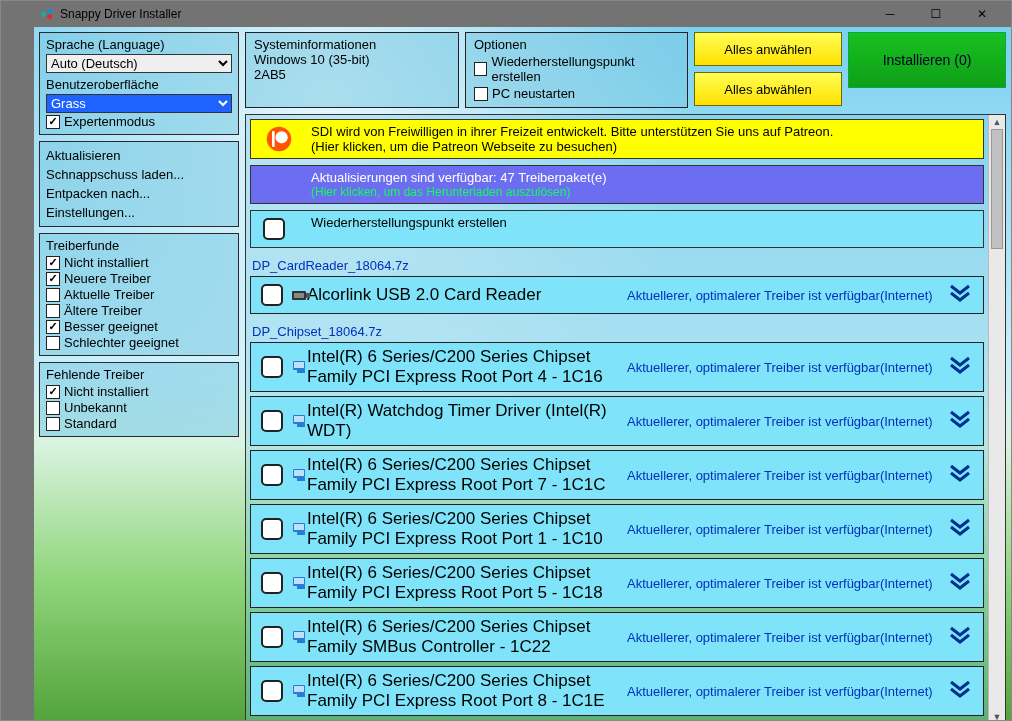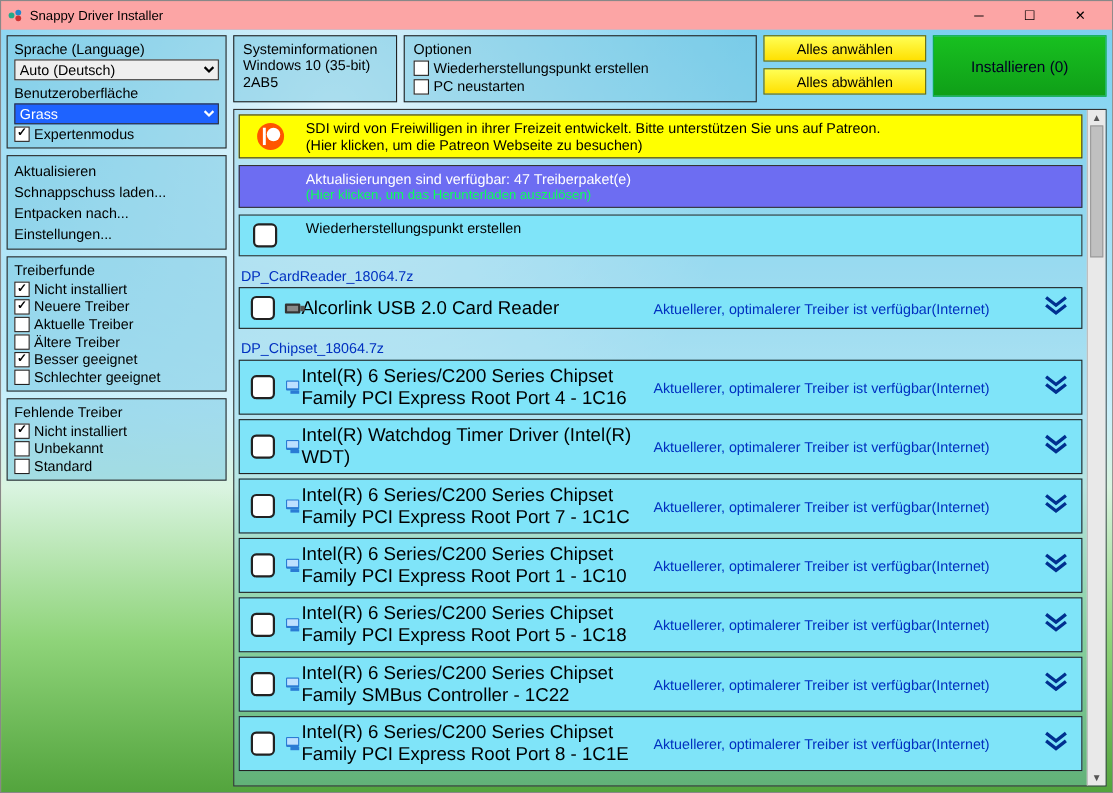--- a/index.html
+++ b/index.html
@@ -1,17 +1,17 @@
 <!DOCTYPE html>
 <html><head>
 <meta charset="utf-8">
 <style>
 * { box-sizing: border-box; margin: 0; padding: 0; font-family: "Segoe UI", Tahoma, sans-serif; }
 html, body { width: 1012px; height: 721px; overflow: hidden; }
-.window { width: 1012px; height: 721px; border: 1px solid #888; background: #fca5a5; display: flex; flex-direction: column; }
+.window { width: 1012px; height: 721px; border: 1px solid #888; background: #737373; display: flex; flex-direction: column; padding-left: 33px; }
 .titlebar { height: 26px; display: flex; align-items: center; padding: 0 6px; font-size: 12px; }
 .titlebar .ticon { width: 14px; height: 14px; margin-right: 6px; }
 .titlebar .spacer { flex: 1; }
 .tbtn { width: 46px; height: 26px; display: flex; align-items: center; justify-content: center; font-size: 12px; }
 .client { flex: 1; position: relative; overflow: hidden; background: linear-gradient(to bottom, #7bd0f0 0%, #a9e3f7 30%, #caf0fb 50%, #d9f4e0 60%, #8fd47a 80%, #53a43d 100%); }
 .client:before { content: ""; position: absolute; inset: 0; background: radial-gradient(circle at 30% 10%, rgba(255,255,255,.8), rgba(255,255,255,0) 40%); }
 .content { position: absolute; inset: 5px; display: flex; gap: 6px; }
 .leftcol { width: 200px; display: flex; flex-direction: column; gap: 6px; }
 .logo-circle { width: 126px; height: 126px; border-radius: 50%; background: #fff; margin: 0 auto 4px; display: flex; align-items: center; justify-content: center; font-size: 11px; color: #145; font-weight: bold; text-align: center; border: 1px solid #dfe; }
 .logo-circle svg { width: 100px; height: 80px; }
@@ -19,25 +19,25 @@
 .panel .title { margin-bottom: 2px; }
 .panel select { width: 100%; font-size: 13px; border: 1px solid #333; }
 .panel .sel-hi { background: #1e63ff; color: #fff; }
 .chk-row { display: flex; align-items: center; gap: 4px; font-size: 13px; margin: 1px 0; }
 .chk { width: 14px; height: 14px; border: 1px solid #222; background: #fff; display: inline-flex; align-items: center; justify-content: center; font-size: 11px; line-height: 1; }
 .chk.on:after { content: "✓"; font-weight: bold; }
 .link-list div { font-size: 13px; padding: 2px 0; }
 .rightcol { flex: 1; display: flex; flex-direction: column; gap: 6px; min-width: 0; }
 .toprow { display: flex; gap: 6px; }
 .sysbox, .optbox { border: 1px solid #222; background: rgba(120,200,225,.55); padding: 4px 8px; font-size: 13px; }
-.sysbox { width: 149px; }
+.sysbox { width: 214px; }
 .optbox { flex: 1; }
 .optbox .chk-row { margin: 2px 0; }
 .btncol { display: flex; flex-direction: column; gap: 6px; width: 148px; }
-.ybtn { height: 24px; border: 1px solid #6a6a00; background: linear-gradient(#ffff55,#ffe000); font-size: 13px; display: flex; align-items: center; justify-content: center; }
+.ybtn { height: 34px; border: 1px solid #6a6a00; background: linear-gradient(#ffff55,#ffe000); font-size: 13px; display: flex; align-items: center; justify-content: center; }
 .gbtn { width: 158px; height: 56px; border: 1px solid #0a4; background: linear-gradient(#18c020,#0f9f18); color: #002; font-size: 14px; display: flex; align-items: center; justify-content: center; }
 .mainlist { flex: 1; border: 1px solid #333; background: rgba(120,200,225,.35); position: relative; display: flex; }
 .scrollarea { flex: 1; overflow: hidden; padding: 4px 4px 4px 4px; }
 .scrollbar { width: 17px; background: #e9e9e9; border-left: 1px solid #bbb; position: relative; }
 .scrollbar .thumb { position: absolute; left: 2px; right: 2px; top: 14px; height: 120px; background: #c0c0c0; border: 1px solid #999; }
 .scrollbar .arr { position: absolute; left: 0; right: 0; height: 14px; display: flex; align-items: center; justify-content: center; font-size: 9px; color: #555; }
 .scrollbar .arr.up { top: 0; } .scrollbar .arr.dn { bottom: 0; }
 .banner { border: 1px solid #333; padding: 4px 8px 4px 60px; font-size: 13px; position: relative; margin-bottom: 6px; min-height: 38px; display: flex; flex-direction: column; justify-content: space-between; }
 .banner .bicon { position: absolute; left: 14px; top: 50%; transform: translateY(-50%); width: 28px; height: 28px; }
 .b-yellow { background: #ffff00; }

